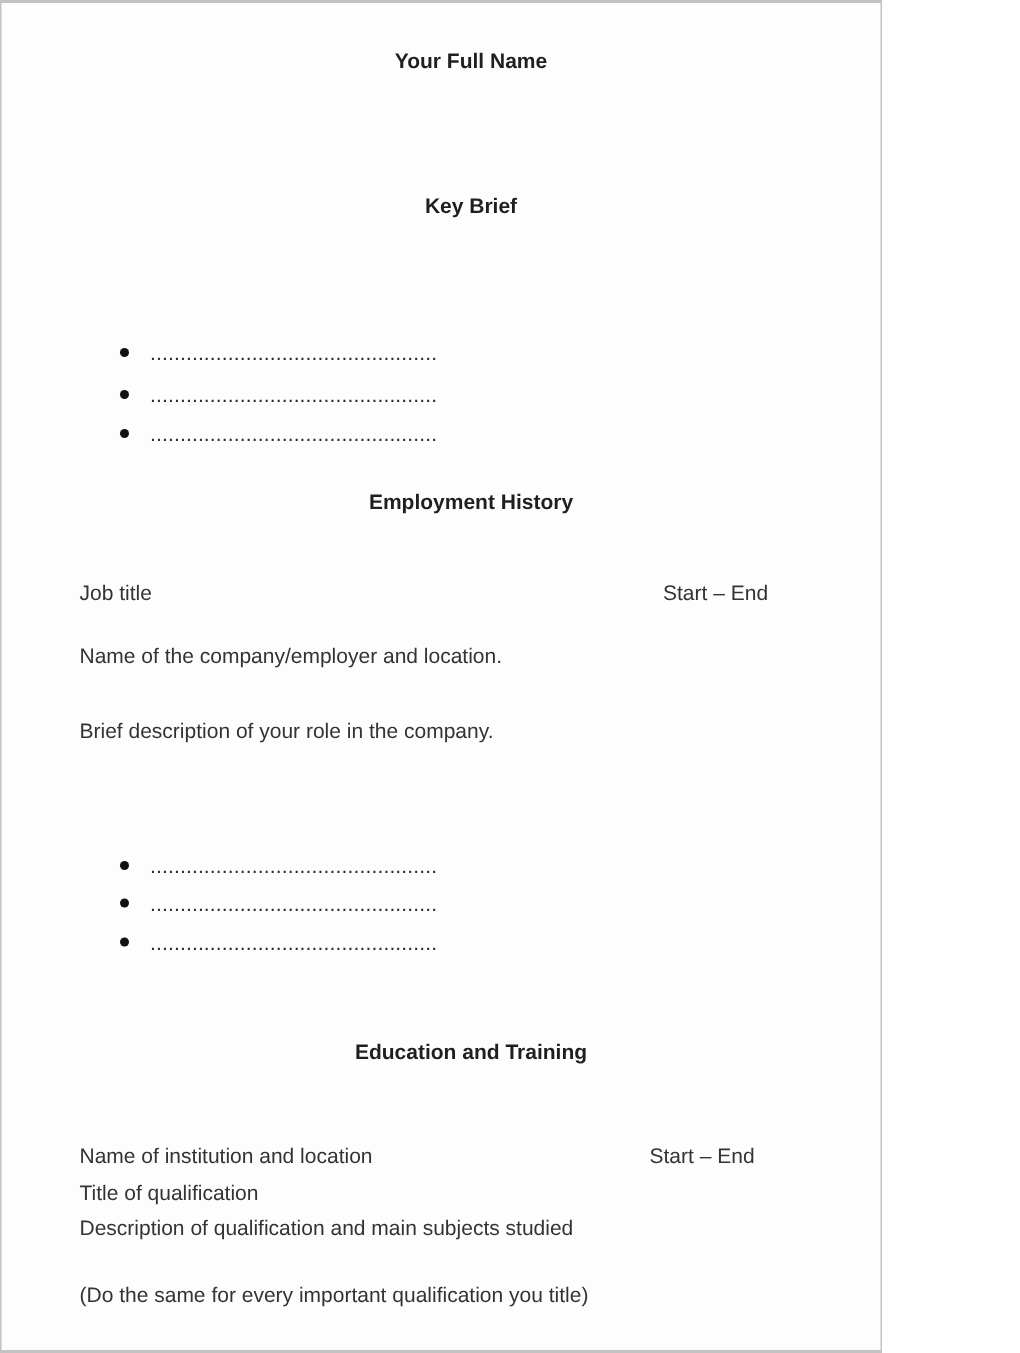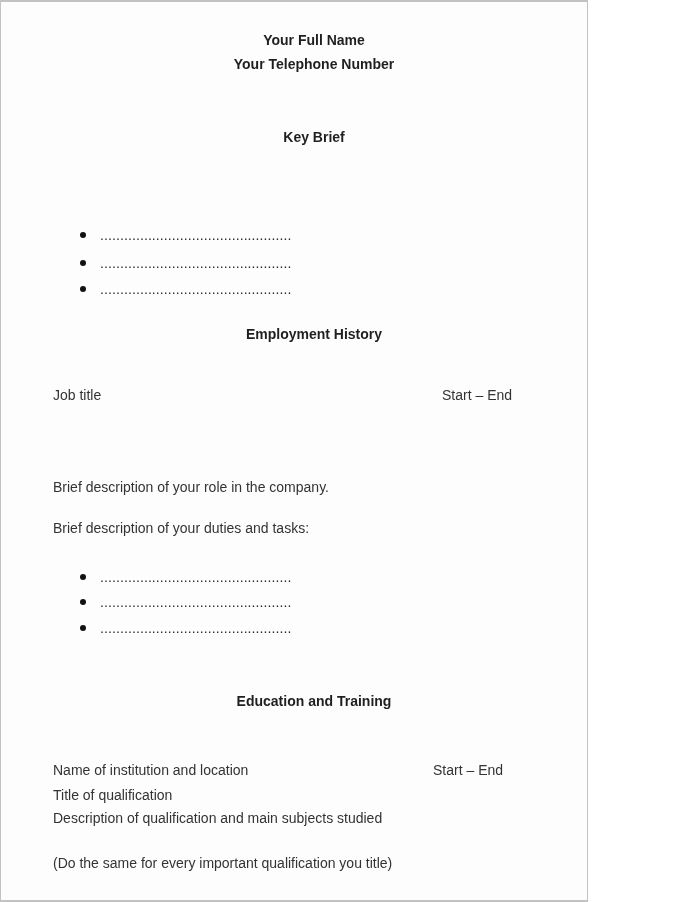--- a/index.html
+++ b/index.html
@@ -45,21 +45,20 @@
   .tab { position: absolute; }
   .tab-emp { left: 389px; }
   .tab-edu { left: 380px; }
 </style>
 </head>
 <body>
 
 <div class="page">
 
   <div class="line center bold" style="top:28px">Your Full Name</div>
-  <div class="line center bold" style="top:52px">Your Telephone Number</div>
 
   <div class="line center bold" style="top:125px">Key Brief</div>
 
   <div class="line bullet" style="top:223px">
     <span class="dot"></span>
     <span class="dots">................................................</span>
   </div>
   <div class="line bullet" style="top:251px">
     <span class="dot"></span>
     <span class="dots">................................................</span>
@@ -69,22 +68,22 @@
     <span class="dots">................................................</span>
   </div>
 
   <div class="line center bold" style="top:322px">Employment History</div>
 
   <div class="line" style="top:383px">
     <span>Job title</span>
     <span class="tab tab-emp">Start – End</span>
   </div>
 
+  <div class="line" style="top:425px">Name of the company/employer and location.</div>
   <div class="line" style="top:475px">Brief description of your role in the company.</div>
-  <div class="line" style="top:516px">Brief description of your duties and tasks:</div>
 
   <div class="line bullet" style="top:565px">
     <span class="dot"></span>
     <span class="dots">................................................</span>
   </div>
   <div class="line bullet" style="top:590px">
     <span class="dot"></span>
     <span class="dots">................................................</span>
   </div>
   <div class="line bullet" style="top:616px">

